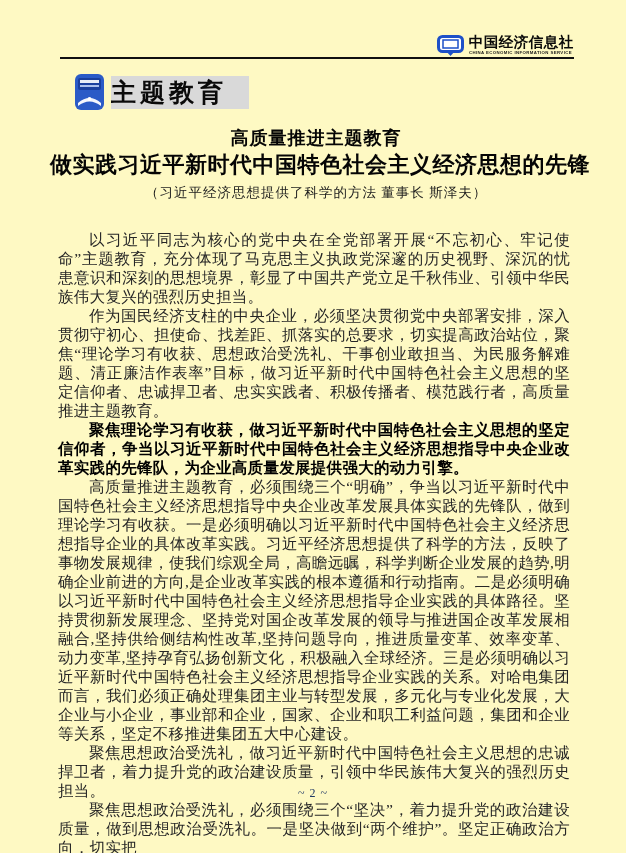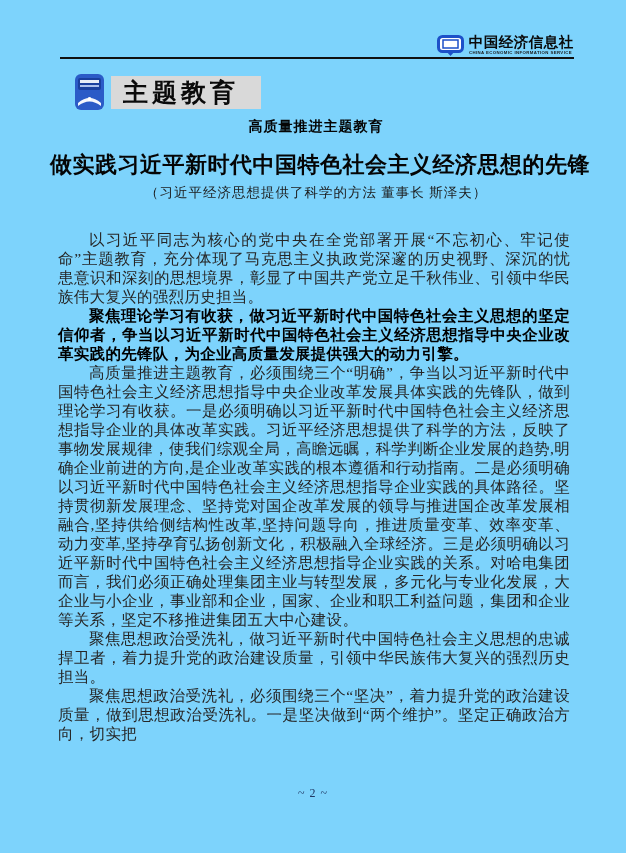--- a/index.html
+++ b/index.html
@@ -1,21 +1,21 @@
 <!DOCTYPE html>
 <html><head>
 <meta charset="utf-8">
 <style>
   html, body { margin: 0; padding: 0; background: #e8e8e8; }
   .page {
     position: relative;
     width: 626px;
     height: 853px;
     margin: 0 auto;
-    background: #7dd3fc;
+    background: #fef9c3;
     box-sizing: border-box;
     overflow: hidden;
     font-family: "Liberation Serif", "DejaVu Serif", serif;
     color: #262626;
   }
 
   
   .header {
     position: absolute;
     top: 34px;
@@ -61,44 +61,44 @@
     top: 73px;
     left: 74px;
     display: flex;
     align-items: center;
     gap: 6px;
   }
   .badge-icon { width: 31px; height: 38px; flex: 0 0 auto; }
   .badge-label-box {
     background: #d9d9d9;
     height: 33px;
-    padding: 0 22px 0 12px;
+    padding: 0 22px 0 0;
     display: flex;
     align-items: center;
   }
   .badge-label {
     font-family: "Liberation Sans", "DejaVu Sans", sans-serif;
     font-weight: bold;
     font-size: 25px;
     color: #0a0a0a;
     letter-spacing: 4px;
     white-space: nowrap;
   }
 
   
   .kicker {
     position: absolute;
     top: 118px;
     left: 56px;
     right: 50px;
-    margin: 0;
-    text-align: center;
-    font-family: "Liberation Sans", "DejaVu Sans", sans-serif;
-    font-weight: bold;
-    font-size: 14px;
+    margin: 8px;
+    text-align: center;
+    font-family: "Liberation Sans", "DejaVu Sans", sans-serif;
+    font-weight: bold;
+    font-size: 18px;
     color: #050505;
     letter-spacing: 1px;
   }
   .title {
     position: absolute;
     top: 150px;
     left: 50px;
     right: 44px;
     margin: 0;
     text-align: center;
@@ -191,20 +191,21 @@
       <span class="badge-label">主题教育</span>
     </span>
   </div>
 
   <h2 class="kicker">高质量推进主题教育</h2>
   <h1 class="title">做实践习近平新时代中国特色社会主义经济思想的先锋</h1>
   <div class="byline">（习近平经济思想提供了科学的方法 董事长 斯泽夫）</div>
 
   <div class="article-body">
       <p class="para">以习近平同志为核心的党中央在全党部署开展“不忘初心、牢记使命”主题教育，充分体现了马克思主义执政党深邃的历史视野、深沉的忧患意识和深刻的思想境界，彰显了中国共产党立足千秋伟业、引领中华民族伟大复兴的强烈历史担当。</p>
+      <p class="para">作为国民经济支柱的中央企业，必须坚决贯彻党中央部署安排，深入贯彻守初心、担使命、找差距、抓落实的总要求，切实提高政治站位，聚焦“理论学习有收获、思想政治受洗礼、干事创业敢担当、为民服务解难题、清正廉洁作表率”目标，做习近平新时代中国特色社会主义思想的坚定信仰者、忠诚捍卫者、忠实实践者、积极传播者、模范践行者，高质量推进主题教育。</p>
       <p class="para emphasis">聚焦理论学习有收获，做习近平新时代中国特色社会主义思想的坚定信仰者，争当以习近平新时代中国特色社会主义经济思想指导中央企业改革实践的先锋队，为企业高质量发展提供强大的动力引擎。</p>
       <p class="para">高质量推进主题教育，必须围绕三个“明确”，争当以习近平新时代中国特色社会主义经济思想指导中央企业改革发展具体实践的先锋队，做到理论学习有收获。一是必须明确以习近平新时代中国特色社会主义经济思想指导企业的具体改革实践。习近平经济思想提供了科学的方法，反映了事物发展规律，使我们综观全局，高瞻远瞩，科学判断企业发展的趋势,明确企业前进的方向,是企业改革实践的根本遵循和行动指南。二是必须明确以习近平新时代中国特色社会主义经济思想指导企业实践的具体路径。坚持贯彻新发展理念、坚持党对国企改革发展的领导与推进国企改革发展相融合,坚持供给侧结构性改革,坚持问题导向，推进质量变革、效率变革、动力变革,坚持孕育弘扬创新文化，积极融入全球经济。三是必须明确以习近平新时代中国特色社会主义经济思想指导企业实践的关系。对哈电集团而言，我们必须正确处理集团主业与转型发展，多元化与专业化发展，大企业与小企业，事业部和企业，国家、企业和职工利益问题，集团和企业等关系，坚定不移推进集团五大中心建设。</p>
       <p class="para">聚焦思想政治受洗礼，做习近平新时代中国特色社会主义思想的忠诚捍卫者，着力提升党的政治建设质量，引领中华民族伟大复兴的强烈历史担当。</p>
       <p class="para">聚焦思想政治受洗礼，必须围绕三个“坚决”，着力提升党的政治建设质量，做到思想政治受洗礼。一是坚决做到“两个维护”。坚定正确政治方向，切实把</p>
     </div>
 
   <div class="footer">~ 2 ~</div>
 
 </div>
 

